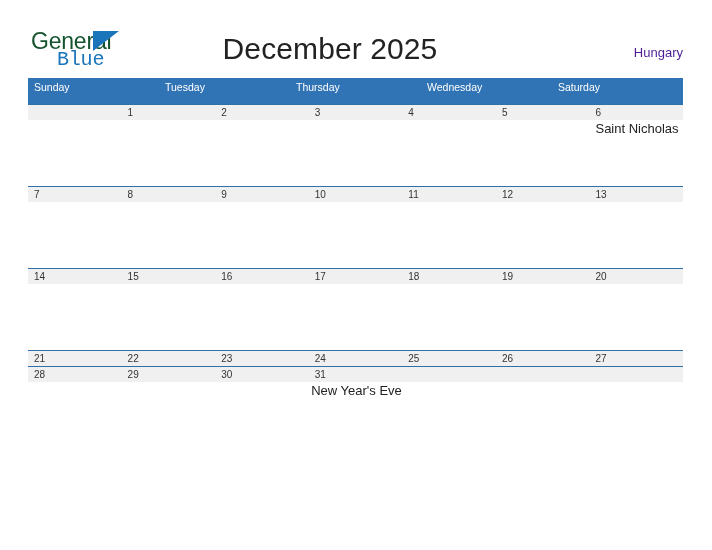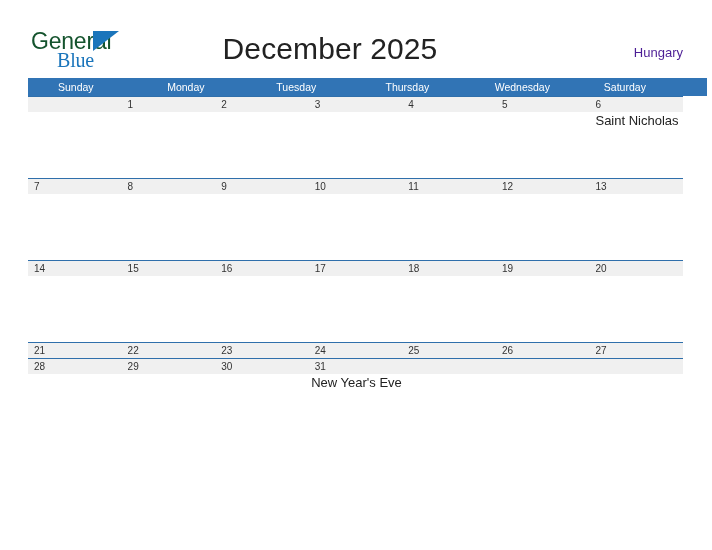--- a/index.html
+++ b/index.html
@@ -56,21 +56,21 @@
     border-left: 26px solid #1b75bb;
     border-bottom: 20px solid transparent;
   }
   .logo-blue {
     position: absolute;
     left: 26px;
     top: 20px;
     font-size: 20px;
     letter-spacing: -0.2px;
     color: #1b75bb;
-    font-family: Liberation Serif, serif;
+    font-family: Liberation Mono, monospace;
   }
 
   .cal-title {
     position: absolute;
     left: 0;
     top: 32px;
     width: 660px;
     text-align: center;
     font-size: 30px;
     font-weight: normal;
@@ -88,23 +88,22 @@
   
   .calendar {
     position: absolute;
     left: 28px;
     top: 78px;
     width: 655px;
   }
   .weekdays {
     display: flex;
     width: 655px;
-    height: 18px;
+    height: 26px;
     background: #3174b5;
-    padding-left: 24px;
   }
   .weekday {
     flex: 1 1 0;
     color: #ffffff;
     font-size: 10.5px;
     line-height: 18px;
     padding-left: 6px;
     box-sizing: border-box;
     white-space: nowrap;
   }
@@ -166,21 +165,20 @@
     </div>
 
     <div class="cal-title">December 2025</div>
     <div class="cal-region">Hungary</div>
   </div>
 
   <div class="calendar">
 
     <div class="weekdays">
       <div class="weekday">Sunday</div>
-      <div class="weekday">Monday</div>
       <div class="weekday">Tuesday</div>
       <div class="weekday">Thursday</div>
       <div class="weekday">Wednesday</div>
       <div class="weekday">Saturday</div>
     </div>
 
     <div class="week">
       <div class="week-dates">
         <div class="daynum"></div>
         <div class="daynum">1</div>

